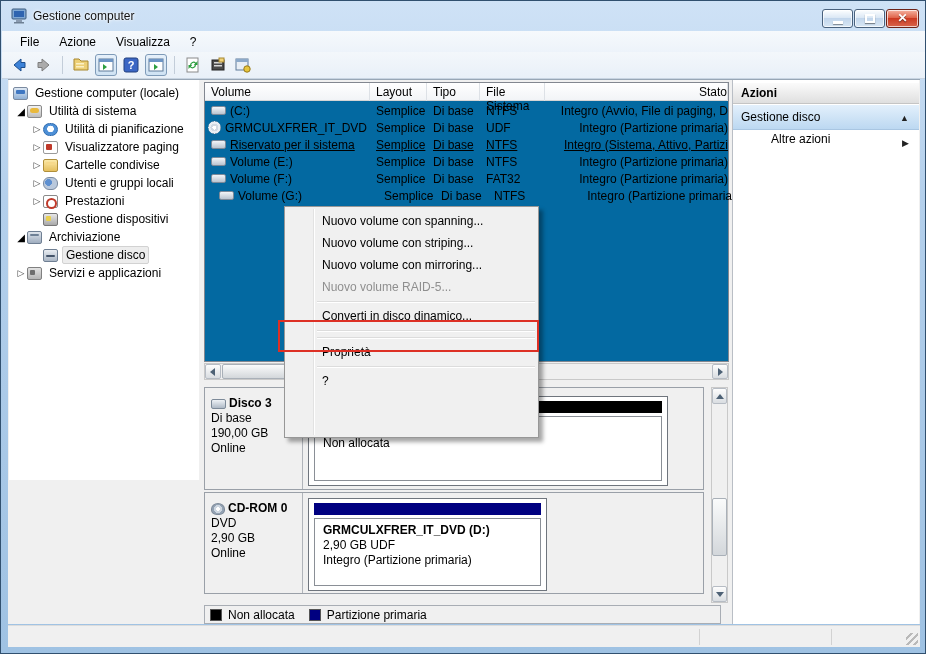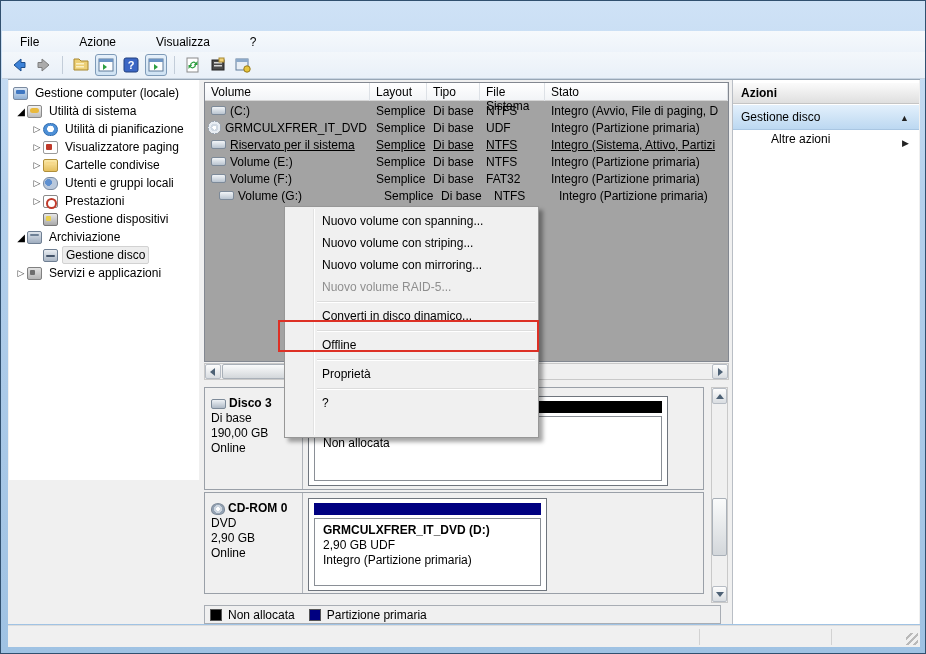--- a/index.html
+++ b/index.html
@@ -28,21 +28,21 @@
   .glyph-min { position:absolute; left:10px; top:11px; width:10px; height:3px; background:#fff;
     box-shadow:0 1px 1px rgba(0,0,0,.4); }
   .glyph-max { position:absolute; left:10px; top:4px; width:10px; height:9px;
     border:2px solid #fff; box-shadow:0 1px 1px rgba(0,0,0,.4); }
   .glyph-close { position:absolute; left:0; top:1px; width:100%; text-align:center;
     color:#fff; font-weight:bold; font-size:12px; text-shadow:0 1px 1px rgba(0,0,0,.5); }
 
   
   .menubar { position:absolute; left:1px; top:30px; width:924px; height:21px;
     background:linear-gradient(180deg,#f6f9fc,#edf3fa); display:flex; align-items:center;
-    padding-left:8px;gap:20px; }
+    padding-left:8px; }
   .menu-item { padding:3px 10px; cursor:default; }
   .toolbar { position:absolute; left:1px; top:51px; width:924px; height:27px;
     background:linear-gradient(180deg,#f3f7fb,#e9f0f8); border-bottom:1px solid #c8d4e1;
     display:flex; align-items:center; padding-left:6px; gap:3px; }
   .tb-btn { width:22px; height:22px; display:flex; align-items:center; justify-content:center; }
   .tb-pressed { border:1px solid #7e9ab8; border-radius:3px;
     background:linear-gradient(180deg,#e6f0fa,#cfe2f3); }
   .tb-sep { width:1px; height:18px; background:#c3cdd9; margin:0 4px; }
 
   
@@ -75,27 +75,27 @@
   .ic-storage::after { background:#6f8196; height:2px; }
   .ic-disk-management { background:linear-gradient(180deg,#e9edf2,#aab6c5); border-color:#6f7f93; }
   .ic-disk-management::after { background:#44546a; height:2px; top:5px; }
   .ic-services { background:linear-gradient(180deg,#e3e3e3,#b5b5b5); border-color:#808080; }
   .ic-services::after { background:#6d6d6d; width:5px; height:5px; }
   .tree-label { padding:1px 3px; }
   .tree-selected .tree-label { background:#ededed; border:1px solid #d2d2d2; border-radius:2px; }
 
   
   .volume-pane { position:absolute; left:196px; top:2px; width:525px; height:280px;
-    background:#a3a3a3; border:1px solid #828790; }
+    background:#0369a1; border:1px solid #828790; }
   .vt-header { position:absolute; left:0; top:0; width:523px; height:18px;
     background:linear-gradient(180deg,#ffffff,#f2f4f7); border-bottom:1px solid #d5d5d5; display:flex; }
   .vt-h { height:18px; padding:2px 0 0 6px; border-right:1px solid #dde1e6; }
   .vt-row { position:absolute; left:0; width:523px; height:17px; display:flex; align-items:center; }
   .vt-c { padding-left:6px; overflow:hidden; white-space:nowrap; flex:none; }
-  .cw0 { width:165px; } .cw1 { width:57px; } .cw2 { width:53px; } .cw3 { width:65px; } .cw4 { width:183px; }
+  .cw0 { width:165px; } .cw1 { width:57px; } .cw2 { width:53px; } .cw3 { width:65px; } .cw4 { width:183px;text-align:right; }
   .vt-c0 { display:flex; align-items:center; gap:4px; }
   .vicon-drive { width:15px; height:9px; flex:none; border:1px solid #7d8a99; border-radius:2px;
     background:linear-gradient(180deg,#f2f5f8,#b9c4d0); }
   .vicon-disc { width:13px; height:13px; flex:none; border-radius:50%;
     background:radial-gradient(circle,#fff 0 2px,#cfd8e2 2px 4px,#e8edf3 4px 6px,#97a5b5 6px); }
 
   
   .hscroll { position:absolute; left:196px; top:283px; width:525px; height:17px;
     background:#f0f0f0; border:1px solid #c9c9c9; }
   .sb-btn { position:absolute; background:linear-gradient(180deg,#fdfdfd,#d9dde1);
@@ -176,20 +176,40 @@
   .red-box { position:absolute; left:277px; top:319px; width:261px; height:32px;
     border:2px solid #dd3025; z-index:60; }
 
   svg { display:block; }
 </style>
 </head>
 <body>
 
 <div class="window">
 
+  <div class="titlebar">
+    <span class="win-icon">
+      <svg width="17" height="16" viewBox="0 0 17 16">
+        <rect x="1" y="1" width="14" height="10" rx="1" fill="#7fa8d4" stroke="#3c5a7c"></rect>
+        <rect x="3" y="3" width="10" height="6" fill="#2e64b0"></rect>
+        <rect x="5" y="12" width="6" height="2" fill="#8a9bb0"></rect>
+        <rect x="3" y="14" width="10" height="1.5" fill="#6e8094"></rect>
+      </svg>
+    </span>
+    <span class="title-text">Gestione computer</span>
+    <span class="caption-btn btn-min">
+        <span class="glyph-min"></span>
+      </span>
+    <span class="caption-btn btn-max">
+        <span class="glyph-max"></span>
+      </span>
+    <span class="caption-btn btn-close">
+        <span class="glyph-close">✕</span>
+      </span>
+  </div>
 
   <div class="menubar">
     <span class="menu-item">File</span>
     <span class="menu-item">Azione</span>
     <span class="menu-item">Visualizza</span>
     <span class="menu-item">?</span>
   </div>
 
   <div class="toolbar">
     <span class="tb-btn">
@@ -467,21 +487,20 @@
 
   <div class="context-menu">
     <div class="cm-gutter"></div>
     <div class="cm-item">Nuovo volume con spanning...</div>
     <div class="cm-item">Nuovo volume con striping...</div>
     <div class="cm-item">Nuovo volume con mirroring...</div>
     <div class="cm-item cm-disabled">Nuovo volume RAID-5...</div>
     <div class="cm-sep"></div>
     <div class="cm-item">Converti in disco dinamico...</div>
     <div class="cm-sep"></div>
-    <div class="cm-item">Offline</div>
     <div class="cm-sep"></div>
     <div class="cm-item">Proprietà</div>
     <div class="cm-sep"></div>
     <div class="cm-item">?</div>
   </div>
 
   <div class="red-box"></div>
 
   <div class="statusbar">
     <span class="sb-sep" style="left:691px;"></span>

